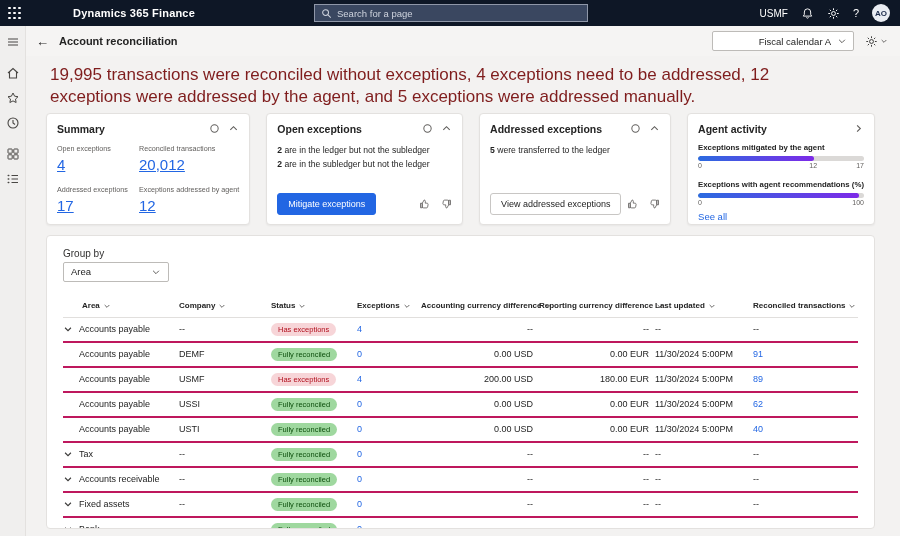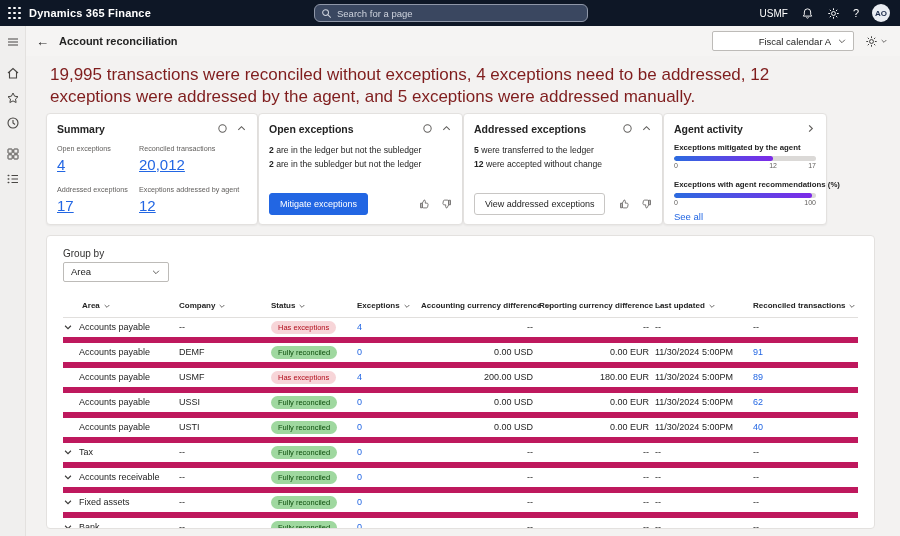--- a/index.html
+++ b/index.html
@@ -5,23 +5,23 @@
   * { margin:0; padding:0; box-sizing:border-box; }
   html,body { width:900px; height:536px; overflow:hidden; }
   body { font-family:"Liberation Sans", sans-serif; background:#f3f2f1; color:#242424; position:relative; }
 
   
   .topbar { position:absolute; top:0; left:0; width:900px; height:26px;
     background:var(--topbar-bg,#0e1726); display:flex; align-items:center; color:#fff; z-index:20; }
   .tb-left { display:flex; align-items:center; gap:8px; padding-left:8px; }
   .waffle { width:13px; height:13px; display:grid; grid-template-columns:repeat(3,1fr); gap:2px; cursor:pointer; }
   .waffle i { background:#fff; width:2.5px; height:2.5px; border-radius:50%; }
-  .app-title { font-size:11px; font-weight:bold; letter-spacing:.2px; white-space:nowrap; }
+  .app-title { font-size:11px; font-weight:bold; letter-spacing:.2px; white-space:nowrap;margin-left:44px; }
   .tb-search { position:absolute; left:314px; top:4px; width:274px; height:18px; background:#3a4760;
-    border:1px solid #8f97a8; border-radius:6px; display:flex; align-items:center; padding:0 6px; gap:5px; }
+    border:1px solid #8f97a8; border-radius:0; display:flex; align-items:center; padding:0 6px; gap:5px; }
   .tb-search input { background:transparent; border:none; outline:none; color:#fff; font-size:9.5px; width:100%;
     font-family:"Liberation Sans",sans-serif; }
   .tb-search input::placeholder { color:#cfd4de; opacity:1; }
   .tb-right { margin-left:auto; display:flex; align-items:center; gap:13px; padding-right:10px; font-size:10px; }
   .tb-icon { width:13px; height:13px; color:#fff; display:flex; cursor:pointer; }
   .tb-help { font-size:11px; cursor:pointer; }
   .avatar { width:18px; height:18px; border-radius:50%; background:#e9ecf2; color:#1b2a4a; font-size:8px;
     font-weight:bold; display:flex; align-items:center; justify-content:center; cursor:pointer; }
 
   
@@ -40,27 +40,27 @@
     align-items:center; padding:0 6px; font-size:9.5px; gap:6px; cursor:pointer; }
   .combo .cv { white-space:nowrap;padding-left:40px; }
   .icon-sm { width:10px; height:10px; color:#605e5c; display:flex; flex:none; }
   .ph-gear { display:flex; align-items:center; gap:2px; margin-left:6px; color:#3b3a39; cursor:pointer; }
   .ph-gear .gear { width:13px; height:13px; display:flex; }
 
   
   .content { position:absolute; top:56px; left:26px; width:874px; height:480px; padding:0 25px 0 20px; }
   .headline { font-size:17px; line-height:1.32; color:#7f1d1d; margin:8px 4px 4px 4px; max-width:766px; }
 
-  .cards { display:flex; gap:0; }
+  .cards { display:flex; gap:16px; }
   .card { background:#fff; border:1px solid #e3e1df; border-radius:4px; box-shadow:0 1px 2px rgba(0,0,0,.05);
     height:112px; padding:9px 10px; display:flex; flex-direction:column; }
   .card.c-summary { width:212px; }
   .card.c-open { width:205px; }
   .card.c-addressed { width:200px; }
-  .card.c-agent { width:164px; }
+  .card.c-agent { width:188px; }
   .card-head { display:flex; align-items:center; }
   .card-title { font-size:10.5px; font-weight:bold; }
   .head-icons { margin-left:auto; display:flex; gap:8px; color:#605e5c; align-items:center; }
   .hd-icon { width:11px; height:11px; display:flex; cursor:pointer; }
 
   .summary-grid { display:grid; grid-template-columns:82px 1fr; margin-top:9px; row-gap:11px; }
   .metric-label { font-size:7.2px; color:#605e5c; margin-bottom:3px; white-space:nowrap; }
   .metric-value { font-size:15px; color:var(--accent,#2266e3); text-decoration:underline; cursor:pointer; display:inline-block; }
 
   .card-lines { margin-top:9px; font-size:8.6px; line-height:1.6; white-space:nowrap; }
@@ -86,21 +86,21 @@
   
   .grid-card { margin-top:10px; background:#fff; border:1px solid #e3e1df; border-radius:4px;
     padding:12px 16px 0; height:294px; overflow:hidden; }
   .group-by-label { font-size:10px; color:#323130; }
   .select { margin-top:3px; width:106px; height:20px; border:1px solid #bdbbb8; border-radius:2px; background:#fff;
     display:flex; align-items:center; padding:0 7px; font-size:9.5px; cursor:pointer; }
   .select .icon-sm { margin-left:auto; }
 
   .tbl { margin-top:13px; }
   .trow { display:grid; grid-template-columns:116px 92px 86px 64px 118px 116px 98px 106px;
-    align-items:center; height:25px; border-bottom:6px solid #be185d; font-size:9px; }
+    align-items:center; height:25px; border-bottom:2px solid #be185d; font-size:9px; }
   .trow.thead { height:23px; font-size:8px; font-weight:bold; border-bottom:1px solid #e1dfdd; }
   .hcell { display:flex; align-items:center; gap:3px; white-space:nowrap; cursor:pointer; }
   .hcell.indent, .area-cell { padding-left:0; }
   .hcell .caret { width:8px; height:8px; color:#605e5c; display:flex; flex:none; }
   .area-cell { display:flex; align-items:center; }
   .expander { width:10px; height:10px; color:#3b3a39; display:flex; flex:none; margin-right:6px; cursor:pointer; }
   .hspacer { width:16px; display:inline-block; flex:none; }
   .num { text-align:right; padding-right:6px; }
   .badge { font-size:7.5px; padding:2px 7px; border-radius:9px; white-space:nowrap; display:inline-block; }
   .badge-success { background:var(--badge-success-bg,#9fd89f); color:var(--badge-success-fg,#0b4d0b); }
@@ -312,21 +312,20 @@
           </span>
           <span class="hd-icon">
             <svg viewBox="0 0 12 12">
                 <path d="M2.5 7.5L6 4l3.5 3.5" stroke="currentColor" stroke-width="1.2" fill="none"></path>
               </svg>
           </span>
         </span>
       </div>
       <div class="card-lines">
         <div><b>5</b><span> were transferred to the ledger</span></div>
-        <div><b>12</b><span> were accepted without change</span></div>
       </div>
       <div class="card-footer">
         <button class="btn btn-secondary">View addressed exceptions</button>
         <span class="thumbs">
           <span class="thumb">
             <svg viewBox="0 0 16 16" fill="none" stroke="currentColor" stroke-width="1.1">
                 <path d="M2 7h2.3v6H2z"></path>
                 <path d="M4.3 12.4c.5.5 1.1.8 2 .8h3.6c.8 0 1.5-.5 1.6-1.3l.6-3.1c.2-1-.6-1.9-1.6-1.9H8.4V4.3c0-1.1-.7-1.7-1.5-1.7L4.3 7z"></path>
               </svg>
           </span>

